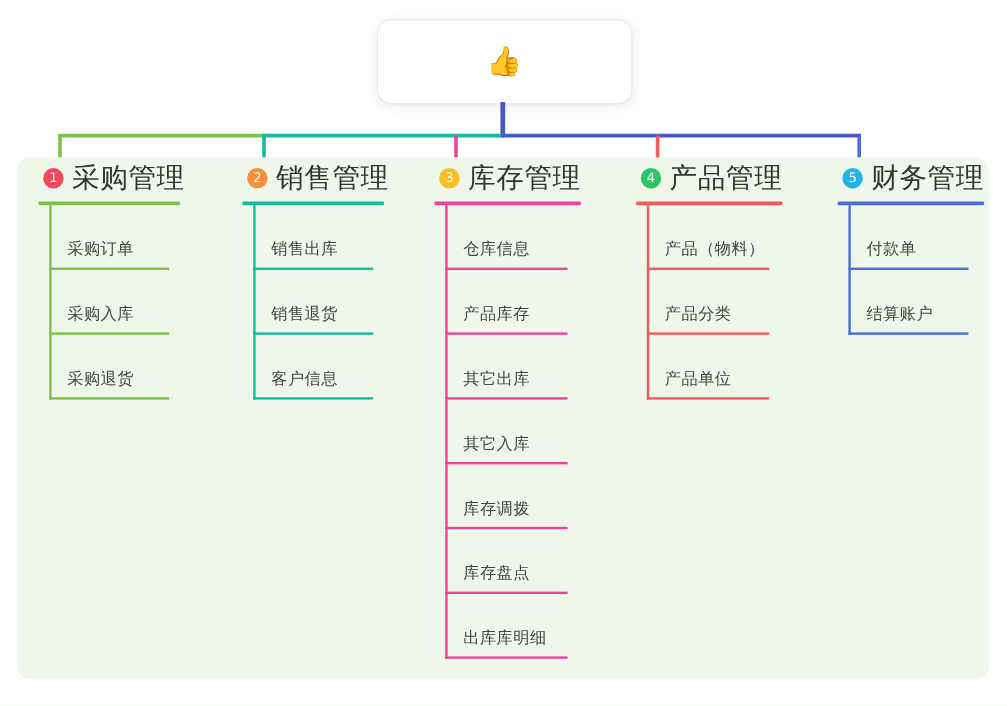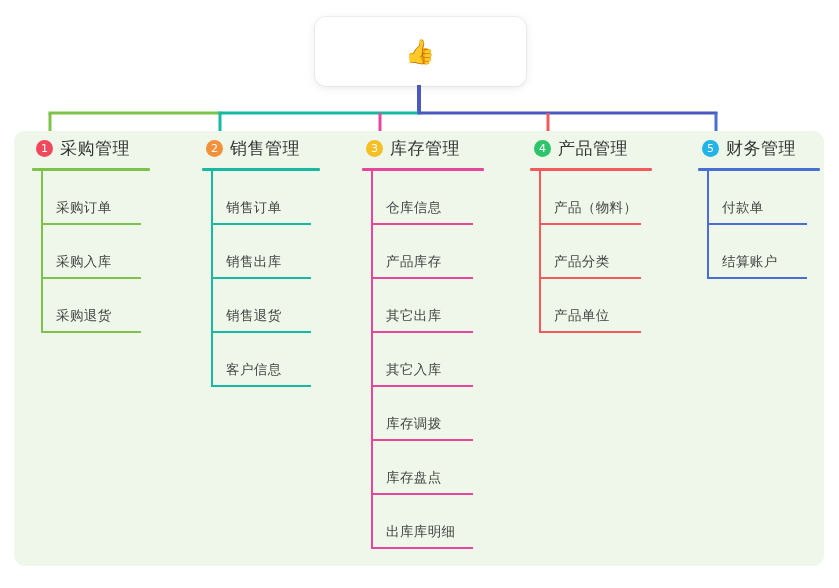--- a/index.html
+++ b/index.html
@@ -101,21 +101,21 @@
     height: 17px;
     border-radius: 50%;
     color: #ffffff;
     font-size: 11px;
     line-height: 17px;
     text-align: center;
     font-family: "DejaVu Sans", sans-serif;
     flex: 0 0 auto;
   }
   .col-title {
-    font-size: 17px;
+    font-size: 23px;
     color: #333333;
     white-space: nowrap;
     letter-spacing: 0.5px;
   }
   .col-rule {
     height: 3px;
     border-radius: 1px;
     margin-top: 3px;
   }
 
@@ -207,25 +207,20 @@
       </div>
       <div class="column" style="left: 188px; width: 150px;">
         <div class="col-header">
           <span class="badge" style="background: rgb(245, 144, 58);">2</span>
           <span class="col-title">销售管理</span>
         </div>
         <div class="col-rule" style="background: rgb(23, 185, 160); width: 118px;"></div>
         <div class="items">
           <div class="item">
             <div class="item-stem" style="background: rgb(23, 185, 160);"></div>
-            <div class="item-label">销售订单</div>
-            <div class="item-rule" style="background: rgb(23, 185, 160); width: 100px;"></div>
-          </div>
-          <div class="item">
-            <div class="item-stem" style="background: rgb(23, 185, 160);"></div>
             <div class="item-label">销售出库</div>
             <div class="item-rule" style="background: rgb(23, 185, 160); width: 100px;"></div>
           </div>
           <div class="item">
             <div class="item-stem" style="background: rgb(23, 185, 160);"></div>
             <div class="item-label">销售退货</div>
             <div class="item-rule" style="background: rgb(23, 185, 160); width: 100px;"></div>
           </div>
           <div class="item">
             <div class="item-stem" style="background: rgb(23, 185, 160);"></div>

